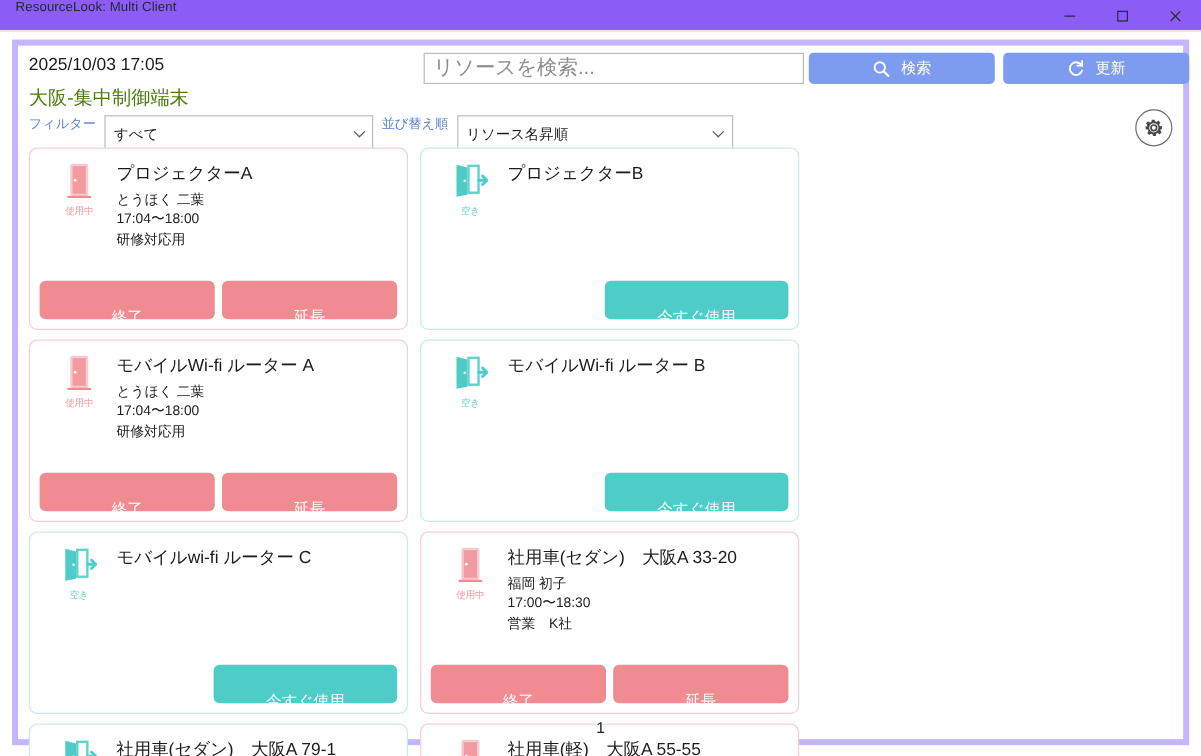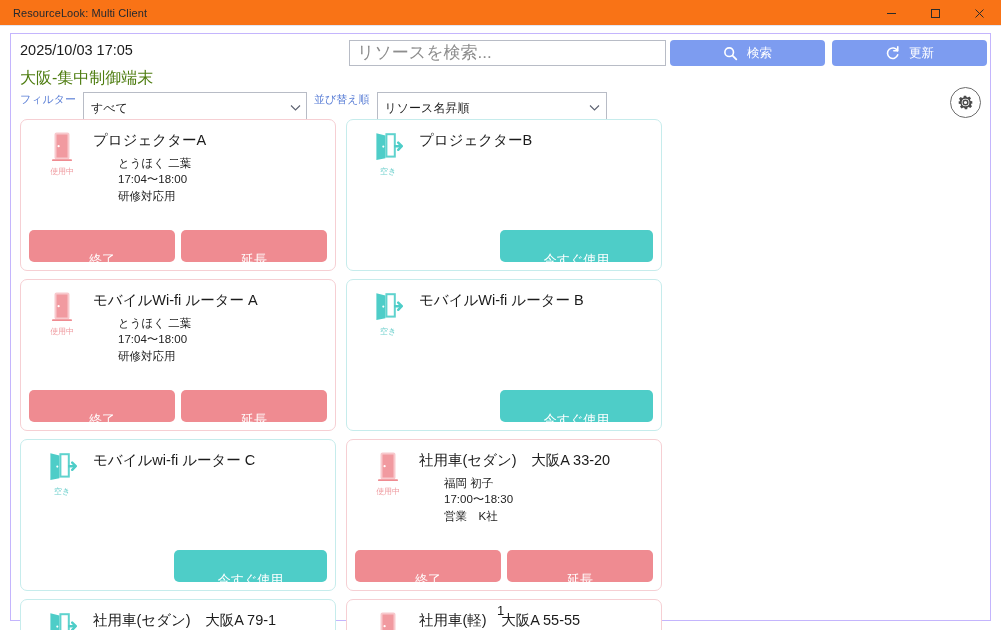--- a/index.html
+++ b/index.html
@@ -8,23 +8,22 @@
     width: 1001px;
     height: 630px;
     overflow: hidden;
     background: #ffffff;
     font-family: "Liberation Sans", "DejaVu Sans", sans-serif;
   }
 
   
   .titlebar {
     height: 26px;
-    background: #f97316;
-    display: flex;
-    align-items: center;
+    background: #8b5cf6;
+    display: flex;
     justify-content: space-between;
     border-bottom: 1px solid #e3e7f2;
   }
   .titlebar-title {
     font-size: 11px;
     color: #24292f;
     padding-left: 13px;
     letter-spacing: 0.1px;
   }
   .window-controls { display: flex; height: 100%; }
@@ -38,21 +37,21 @@
   }
   .wc-btn svg { display: block; }
 
   
   .frame {
     position: absolute;
     left: 10px;
     top: 33px;
     width: 981px;
     height: 588px;
-    border: 1px solid #c4b5fd;
+    border: 5px solid #c4b5fd;
     background: #ffffff;
   }
 
   
   .header {
     position: relative;
     height: 85px;
   }
   .datetime {
     position: absolute;
@@ -219,21 +218,20 @@
     font-size: 14.5px;
     color: #1b1b1b;
     white-space: nowrap;
     margin-bottom: 5px;
   }
   .detail-line {
     font-size: 11.5px;
     color: #222;
     line-height: 1.42;
     white-space: nowrap;
-    margin-left: 25px;
   }
 
   .card-actions {
     display: flex;
     gap: 6px;
     padding: 0 8px 8px 8px;
   }
   .act-btn {
     height: 28px;
     border: none;

